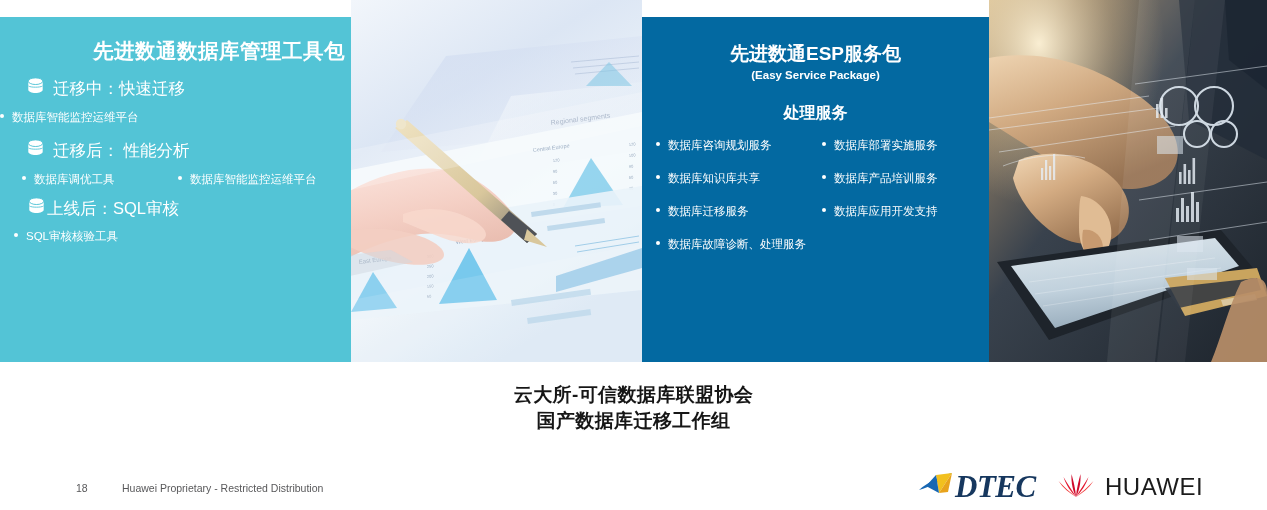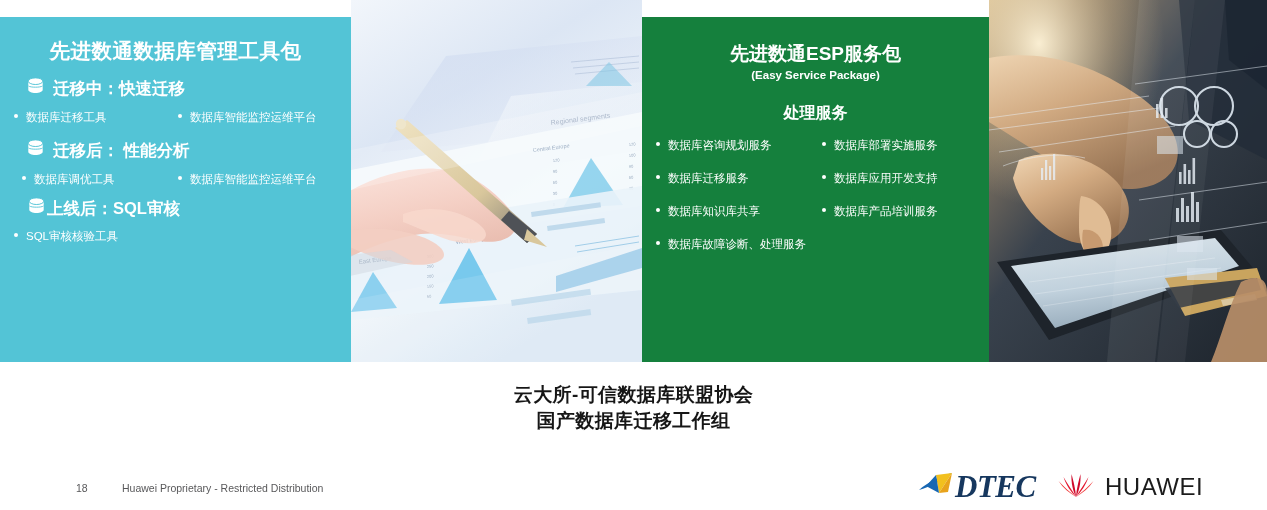--- a/index.html
+++ b/index.html
@@ -33,35 +33,35 @@
     height: 345px;
     background: #53c4d6;
     color: #ffffff;
     box-sizing: border-box;
     padding: 0;
   }
   #teal-title {
     font-size: 20.5px;
     font-weight: bold;
     letter-spacing: 0.5px;
-    text-align: center;
+    text-align: right;
     margin: 23px 0 0 0;
     padding: 0 6px;
     line-height: 1.1;
     color: #ffffff;
   }
   .teal-section-head {
     display: flex;
     align-items: center;
     font-size: 16.5px;
     color: #ffffff;
     margin-top: 14px;
   }
   .teal-section-head .db-ico { margin-right: 9px; flex: 0 0 auto; }
-  .teal-section-head .sec-label { white-space: nowrap; font-weight: bold; }
+  .teal-section-head .sec-label { white-space: nowrap; }
 
   .head-indent-1 { padding-left: 27px; }
   .head-indent-2 { padding-left: 27px; }
   .head-indent-3 { padding-left: 28px; }
 
   .teal-rows { margin-top: 9px; }
   .teal-row {
     display: flex;
     align-items: flex-start;
     margin-bottom: 9px;
@@ -96,21 +96,21 @@
     background: linear-gradient(160deg,#eef3fa 0%, #e6edf6 30%, #f4f8fb 60%, #e2ecf5 100%);
   }
 
   
   #red-panel {
     position: absolute;
     left: 642px;
     top: 17px;
     width: 347px;
     height: 345px;
-    background: #15803d;
+    background: #0369a1;
     color: #ffffff;
     box-sizing: border-box;
   }
   #red-title {
     font-size: 19px;
     font-weight: bold;
     text-align: center;
     margin: 26px 0 0 0;
     line-height: 1.15;
   }
@@ -233,24 +233,20 @@
           <path d="M1.3 4.2 v8.6 c0 1.8 3.2 3.3 7.2 3.3 s7.2 -1.5 7.2 -3.3 V4.2 c0 1.8 -3.2 3.3 -7.2 3.3 S1.3 6 1.3 4.2 z" fill="#ffffff"></path>
           <ellipse cx="8.5" cy="4.2" rx="7.2" ry="3.3" fill="none" stroke="#53c4d6" stroke-width="0.9"></ellipse>
           <path d="M1.5 9 C3.6 10.6 13.4 10.6 15.5 9" fill="none" stroke="#53c4d6" stroke-width="0.9"></path>
         </svg>
       </span>
       <span class="sec-label">迁移中：快速迁移</span>
     </div>
 
     <div class="teal-rows">
       <div class="teal-row">
-        <span class="teal-cell col-a">
-          <span class="dot"></span>
-          <span>数据库迁移工具</span>
-        </span>
         <span class="teal-cell col-b">
           <span class="dot"></span>
           <span>数据库智能监控运维平台</span>
         </span>
       </div>
     </div>
 
     <div class="teal-section-head head-indent-2">
       <span class="db-ico">
         <svg width="17" height="20" viewBox="0 0 17 20" aria-hidden="true">
@@ -414,35 +410,35 @@
           <span>数据库咨询规划服务</span>
         </span>
         <span class="red-cell col-b">
           <span class="dot"></span>
           <span>数据库部署实施服务</span>
         </span>
       </div>
       <div class="red-row">
         <span class="red-cell col-a">
           <span class="dot"></span>
-          <span>数据库迁移服务</span>
+          <span>数据库知识库共享</span>
         </span>
         <span class="red-cell col-b">
           <span class="dot"></span>
-          <span>数据库应用开发支持</span>
+          <span>数据库产品培训服务</span>
         </span>
       </div>
       <div class="red-row">
         <span class="red-cell col-a">
           <span class="dot"></span>
-          <span>数据库知识库共享</span>
+          <span>数据库迁移服务</span>
         </span>
         <span class="red-cell col-b">
           <span class="dot"></span>
-          <span>数据库产品培训服务</span>
+          <span>数据库应用开发支持</span>
         </span>
       </div>
       <div class="red-row">
         <span class="red-cell col-a">
           <span class="dot"></span>
           <span>数据库故障诊断、处理服务</span>
         </span>
       </div>
     </div>
   </div>

